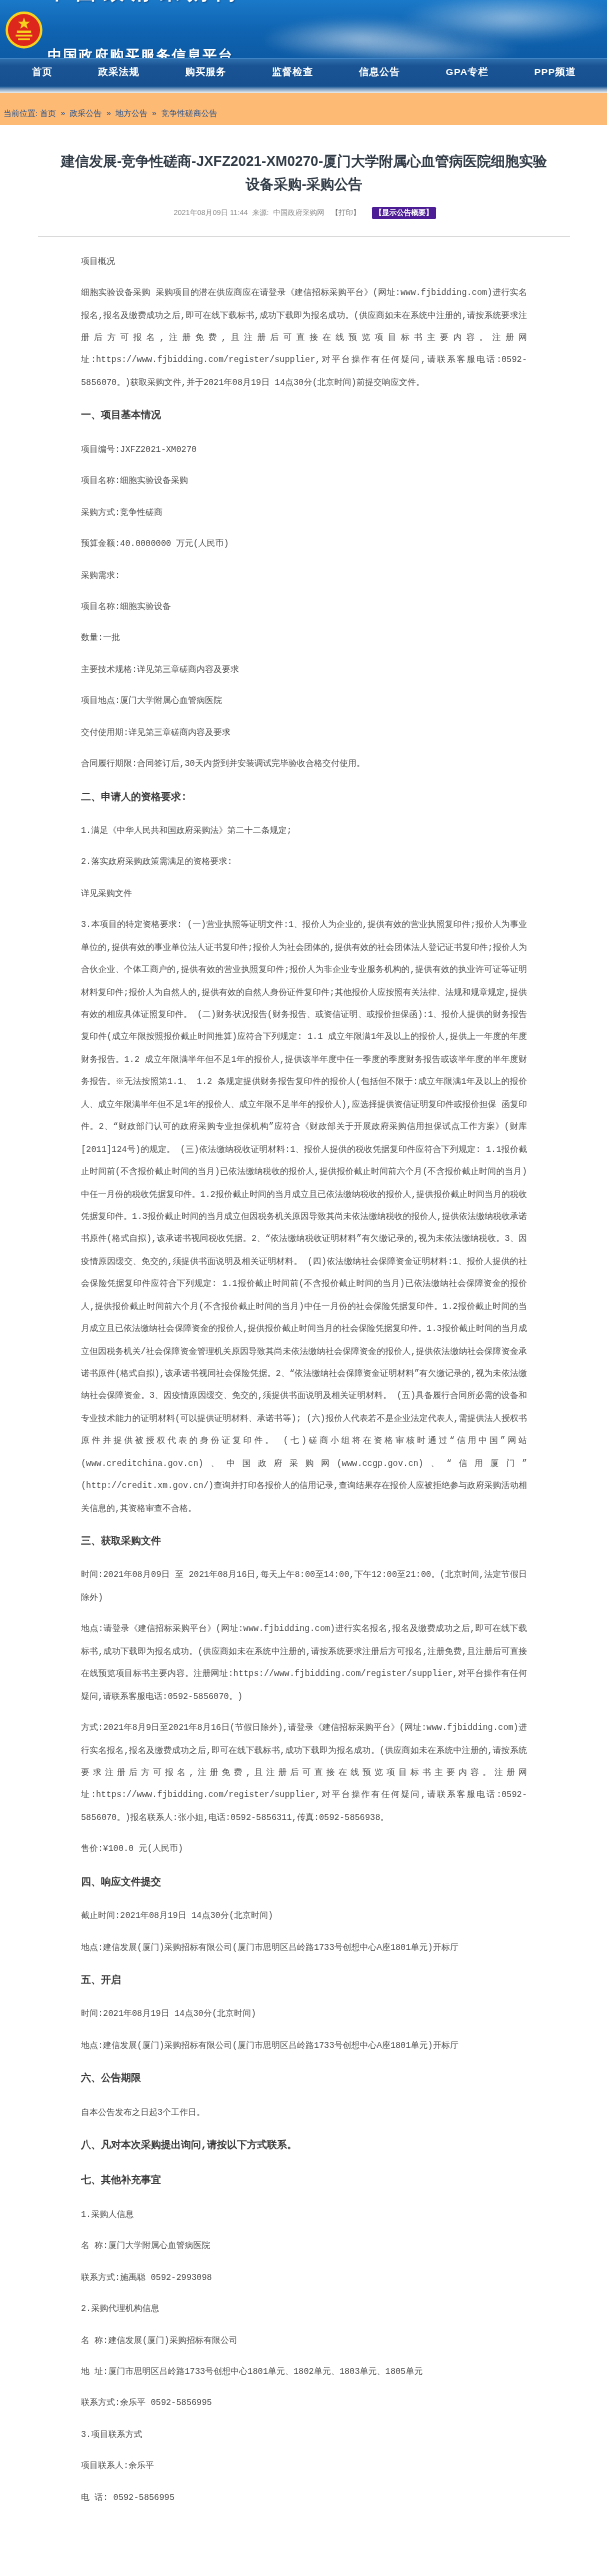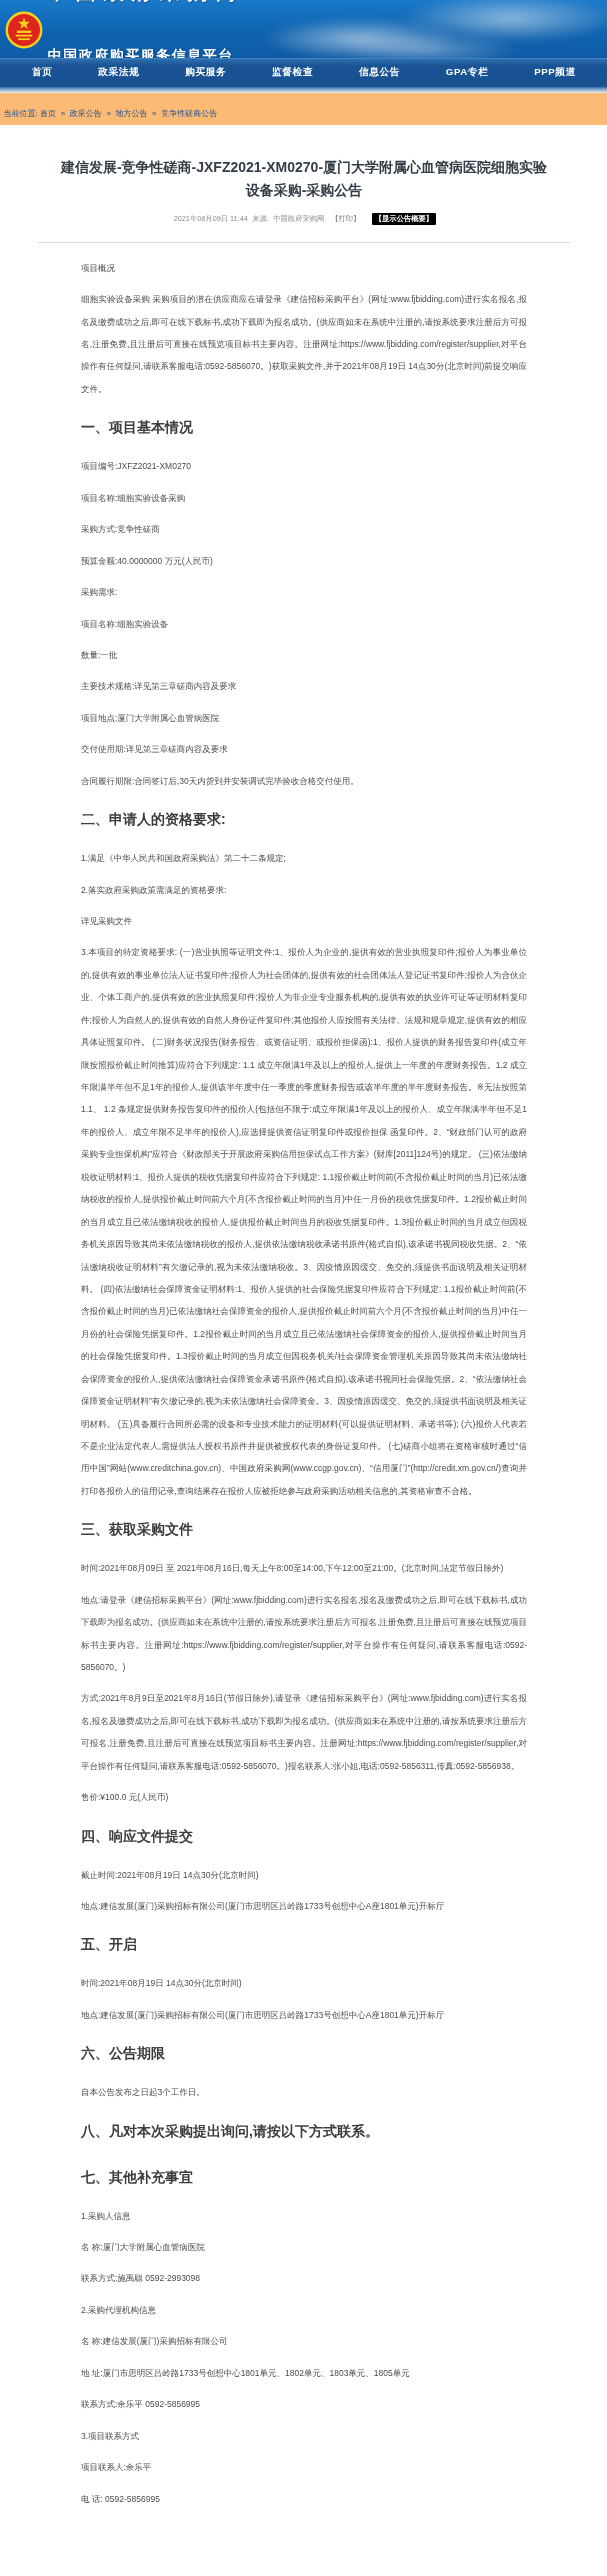--- a/index.html
+++ b/index.html
@@ -38,36 +38,36 @@
   .main-nav a { color:#ffffff; font-size:9.7px; font-weight:bold; text-decoration:none; letter-spacing:0.6px; cursor:pointer; }
   .nav-fade { height:7.3px; background:linear-gradient(180deg,#0a4c8f 0%,#7fa0c2 45%,#ededed 100%); }
   
   .breadcrumb-bar {
     background:#fdba74; padding:14.6px 0 6px 3.6px;
     font-size:8px; color:#1a4e94;
   }
   .breadcrumb-bar a { color:#1a4e94; text-decoration:none; cursor:pointer; }
   .breadcrumb-bar .sep { margin:0 2.4px; color:#1a4e94; }
   
-  .article { background:#ffffff; padding:24px 38px 28px; }
+  .article { background:#ffffff; padding:18px 38px 28px; }
   .page-title {
     font-size:14px; font-weight:bold; color:#333d48;
     text-align:center; line-height:1.6; margin:7.3px 18px 12px;
   }
   .meta { text-align:center; font-size:7.3px; color:#8b8b8b; }
   .meta span { margin:0 1.2px; }
   .meta .print { color:#777; text-decoration:none; cursor:pointer; margin-left:3.6px; }
   .meta .badge {
-    display:inline-block; background:#000000; color:#ffffff; font-weight:bold;
+    display:inline-block; background:#4c1d95; color:#ffffff; font-weight:bold;
     padding:1.2px 2.4px; margin-left:10px; border-radius:1.2px; text-decoration:none; cursor:pointer;
   }
   .divider { border:none; border-top:0.6px solid #dadada; margin:17px 0 13.4px; }
-  .article-body { margin:8px 43px; color:#4c4c4c; font-size:8.5px; }
+  .article-body { margin:8px 43px; color:#4c4c4c; font-size:8.5px;font-family:Liberation Mono, monospace; }
   .article-body p.blk { margin:0 0 9px; line-height:2.64; text-align:justify; }
-  .article-body p.h { font-weight:bold; color:#3c3c3c; font-size:14px; }
+  .article-body p.h { font-weight:bold; color:#3c3c3c; font-size:10px; }
 </style>
 </head>
 <body>
 
 <header class="site-header">
   <div class="cloud c1"></div>
   <div class="cloud c2"></div>
   <div class="cloud c3"></div>
   <div class="emblem">
     <svg viewBox="0 0 64 64" width="38" height="38" aria-hidden="true">

